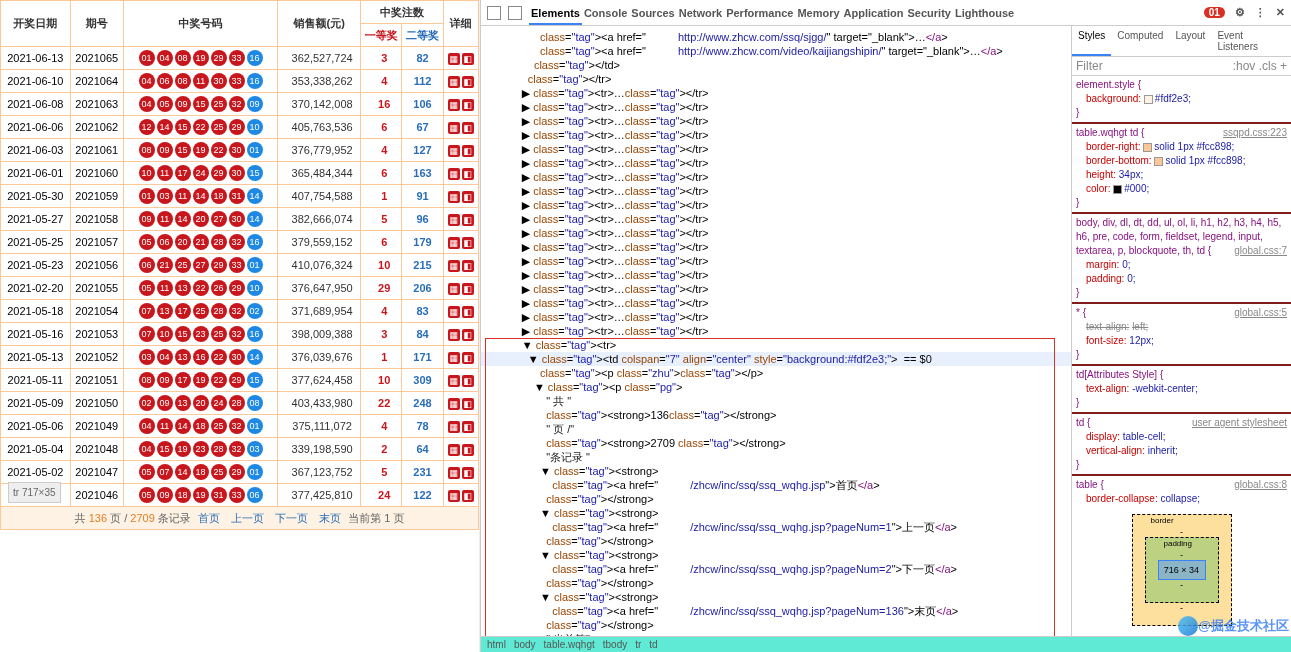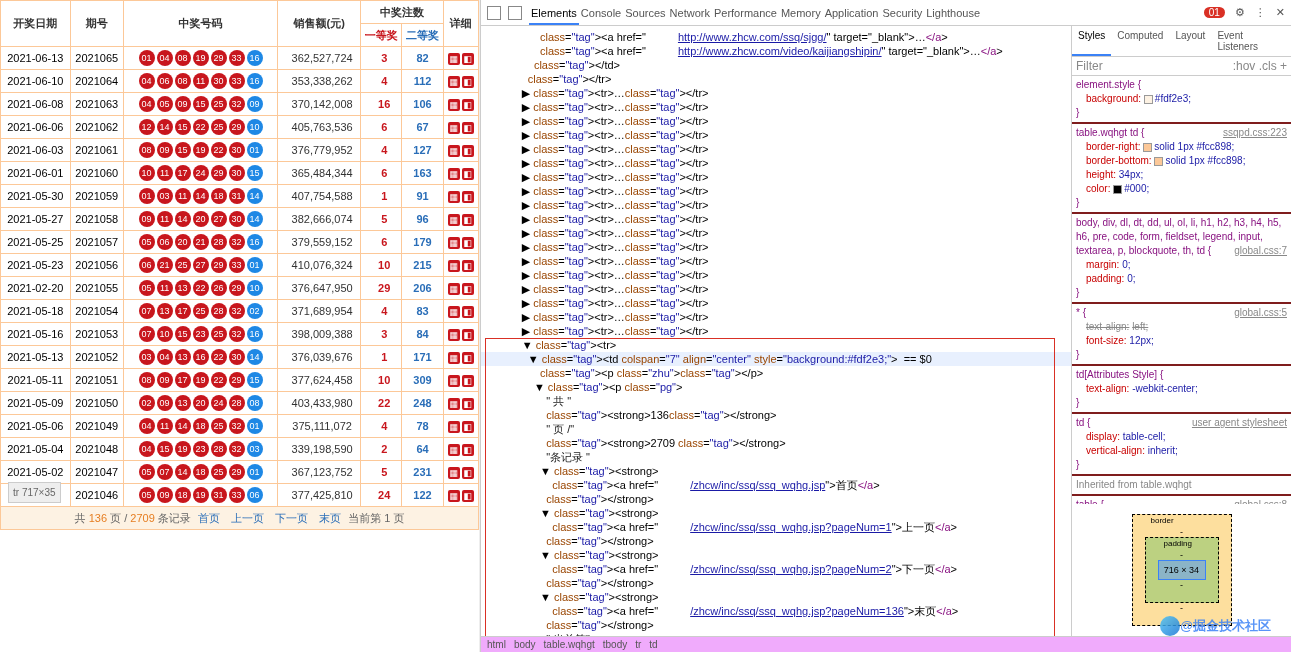--- a/index.html
+++ b/index.html
@@ -14,34 +14,34 @@
 .sales { font-weight:normal; color:#333; text-align:left; padding-left:6px;margin-top:46px; }
 .first { color:#c8161d; font-weight:bold; text-align:left; padding-left:6px;}
 .second { color:#2a6eb8; font-weight:bold; }
 .detail-btn { display:inline-block; width:12px; height:12px; background:#c8161d; color:#fff; font-size:9px; line-height:12px; margin:0 1px; border-radius:2px;}
 .pager-row td { background:#fdf2e3; color:#666; font-size:11px; }
 .pager-row a { color:#2a6eb8; text-decoration:none; margin:0 4px; }
 .pager-row .orange { color:#e67e22; }
 .size-tip { position:absolute; left:8px; top:482px; background:#eee; border:1px solid #ccc; font-size:10px; padding:4px 4px; color:#666;}
 
 .devtools { flex:1; display:flex; flex-direction:column; background:#fff; border-left:1px solid #ccc; font-family:Menlo,Consolas,monospace; font-size:11px; }
-.dt-top { display:flex; align-items:center; border-bottom:1px solid #ccc; height:26px; padding:0 6px; gap:7px; color:#555;}
+.dt-top { display:flex; align-items:center; border-bottom:1px solid #ccc; height:26px; padding:0 6px; gap:7px; color:#555;font-weight:bold;}
 .dt-top .tab { padding:4px 2px; cursor:pointer;}
 .dt-top .tab.active { border-bottom:2px solid #3b82f6; color:#000;}
 .dt-icon { width:14px; height:14px; border:1px solid #888; display:inline-block;}
 .dt-right-icons { margin-left:auto; display:flex; gap:10px; align-items:center;}
 .err-badge { background:#d93025; color:#fff; border-radius:8px; font-size:10px; padding:0 5px;}
 .dt-body { flex:1; display:flex; overflow:hidden;}
 .elements-panel { flex:1; overflow:auto; padding:4px 0; position:relative;}
 .dom-line { white-space:pre; line-height:14px; padding:0 4px;}
 .dom-line .tag { color:#881280;}
 .dom-line .attr { color:#994500;}
 .dom-line .val { color:#1a1aa6;}
 .dom-line .txt { color:#222;}
-.dom-line .link { color:#1a1aa6; text-decoration:underline;padding-left:32px;}
+.dom-line .link { color:#1a1aa6; padding-left:32px;}
 .dom-hl { background:#e8f0fe; display:inline-block; width:100%;}
 .red-frame { position:absolute; border:1px solid #d93025; }
 
 .styles-panel { width:220px; border-left:1px solid #ccc; display:flex; flex-direction:column;}
 .sp-tabs { display:flex; border-bottom:1px solid #ccc; font-size:10px;}
 .sp-tabs div { padding:4px 6px; color:#555; cursor:pointer;}
 .sp-tabs .active { border-bottom:2px solid #3b82f6; color:#000;}
 .sp-filter { border-bottom:1px solid #ccc; padding:2px 4px; display:flex; font-size:12px; color:#888;}
 .sp-filter .hov { margin-left:auto;}
 .sp-rules { flex:1; overflow:auto; font-size:10px; line-height:14px;}
@@ -51,23 +51,23 @@
 .rule .pval { color:#1a1aa6;}
 .rule .src { float:right; color:#888; text-decoration:underline;}
 .rule .strike { text-decoration:line-through; color:#888;}
 .swatch { display:inline-block; width:9px; height:9px; border:1px solid #999; vertical-align:middle; margin-right:2px;}
 .box-model { padding:10px; }
 .bm { width:100px; margin:auto; text-align:center; font-size:9px;}
 .bm-border { border:1px dashed #000; padding:12px; background:#fddf9e; position:relative;}
 .bm-padding { border:1px dashed #000; padding:12px; background:#bcd181; position:relative;}
 .bm-content { border:1px solid #3b82f6; background:#8bb4c7; padding:4px; color:#000;}
 .bm-label { position:absolute; top:1px; left:2px; font-size:8px;margin-left:16px;}
-.breadcrumb-bar { border-top:1px solid #ccc; padding:2px 6px; font-size:10px; color:#555; background:#f0abfc;}
+.breadcrumb-bar { border-top:1px solid #ccc; padding:2px 6px; font-size:10px; color:#555; background:#5eead4;}
 .breadcrumb-bar span { margin-right:8px;}
-.watermark { position:absolute; right:20px; bottom:16px; color:#3b82f6; font-size:13px; font-weight:bold; opacity:.85; display:flex; align-items:center; }
+.watermark { position:absolute; right:2px; bottom:16px; color:#3b82f6; font-size:13px; font-weight:bold; opacity:.85; display:flex; align-items:center; }
 .watermark .logo { width:20px; height:20px; border-radius:50%; background:linear-gradient(135deg,#4fc3f7,#1976d2); display:inline-block;}
 </style>
 </head>
 <body>
 
 <div class="left">
 <table class="lotto">
 <thead>
 <tr>
 <th rowspan="2">开奖日期</th>
@@ -314,21 +314,20 @@
 <span class="hov">:hov</span>&nbsp;
 <span>.cls</span>&nbsp;+
 </div>
 <div class="sp-rules" id="sp-rules">
           <div class="rule"><span class="sel">element.style {</span><br><span class="prop ">background:</span> <span class="pval "><span class="swatch" style="background:#fdf2e3"></span>#fdf2e3;</span><br><span class="sel">}</span></div>
           <div class="rule"><span class="sel">table.wqhgt td {</span><span class="src">ssqpd.css:223</span><br><span class="prop ">border-right:</span> <span class="pval "><span class="swatch" style="background:#fcc898"></span>solid 1px #fcc898;</span><br><span class="prop ">border-bottom:</span> <span class="pval "><span class="swatch" style="background:#fcc898"></span>solid 1px #fcc898;</span><br><span class="prop ">height:</span> <span class="pval ">34px;</span><br><span class="prop ">color:</span> <span class="pval "><span class="swatch" style="background:#000"></span>#000;</span><br><span class="sel">}</span></div>
           <div class="rule"><span class="sel">body, div, dl, dt, dd, ul, ol, li, h1, h2, h3, h4, h5, h6, pre, code, form, fieldset, legend, input, textarea, p, blockquote, th, td {</span><span class="src">global.css:7</span><br><span class="prop ">margin:</span> <span class="pval ">0;</span><br><span class="prop ">padding:</span> <span class="pval ">0;</span><br><span class="sel">}</span></div>
           <div class="rule"><span class="sel">* {</span><span class="src">global.css:5</span><br><span class="prop strike">text-align:</span> <span class="pval strike">left;</span><br><span class="prop ">font-size:</span> <span class="pval ">12px;</span><br><span class="sel">}</span></div>
           <div class="rule"><span class="sel">td[Attributes Style] {</span><br><span class="prop ">text-align:</span> <span class="pval ">-webkit-center;</span><br><span class="sel">}</span></div>
           <div class="rule"><span class="sel">td {</span><span class="src">user agent stylesheet</span><br><span class="prop ">display:</span> <span class="pval ">table-cell;</span><br><span class="prop ">vertical-align:</span> <span class="pval ">inherit;</span><br><span class="sel">}</span></div>
-          <div class="rule"><span style="color:#888">Inherited from table.wqhgt</span></div>
           <div class="rule"><span class="sel">table {</span><span class="src">global.css:8</span><br><span class="prop ">border-collapse:</span> <span class="pval ">collapse;</span><br> <br></div>
         </div>
 <div class="box-model">
 <div class="bm">
 <div class="bm-border"><span class="bm-label">border</span>
 <span>-</span>
 <div class="bm-padding"><span class="bm-label">padding</span>
 <span>-</span>
 <div class="bm-content">716 × 34</div>
 <span>-</span>

